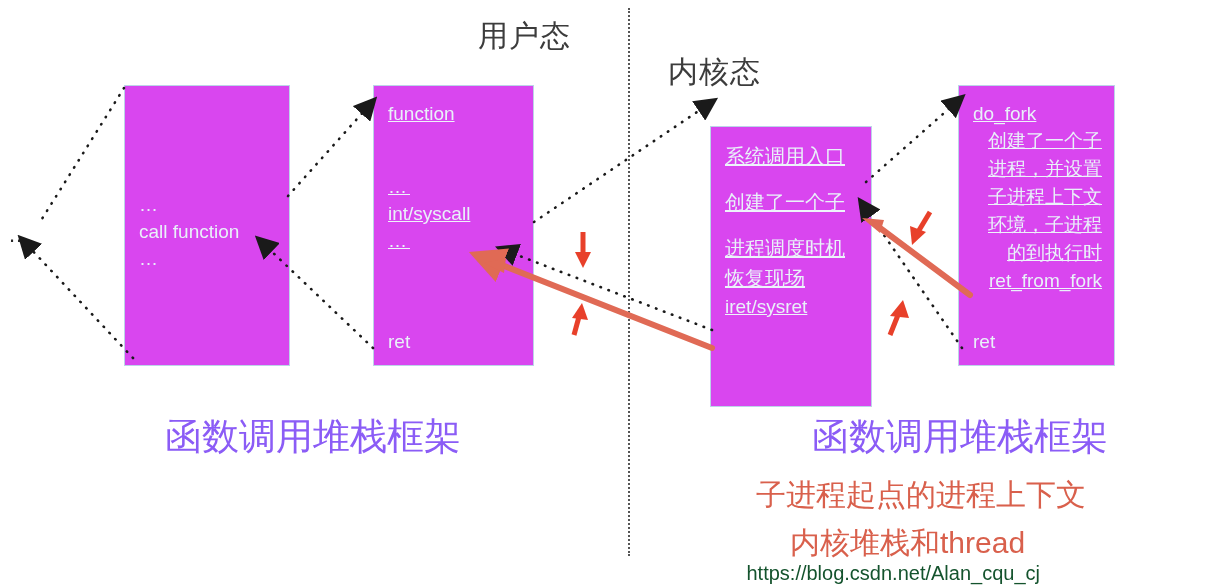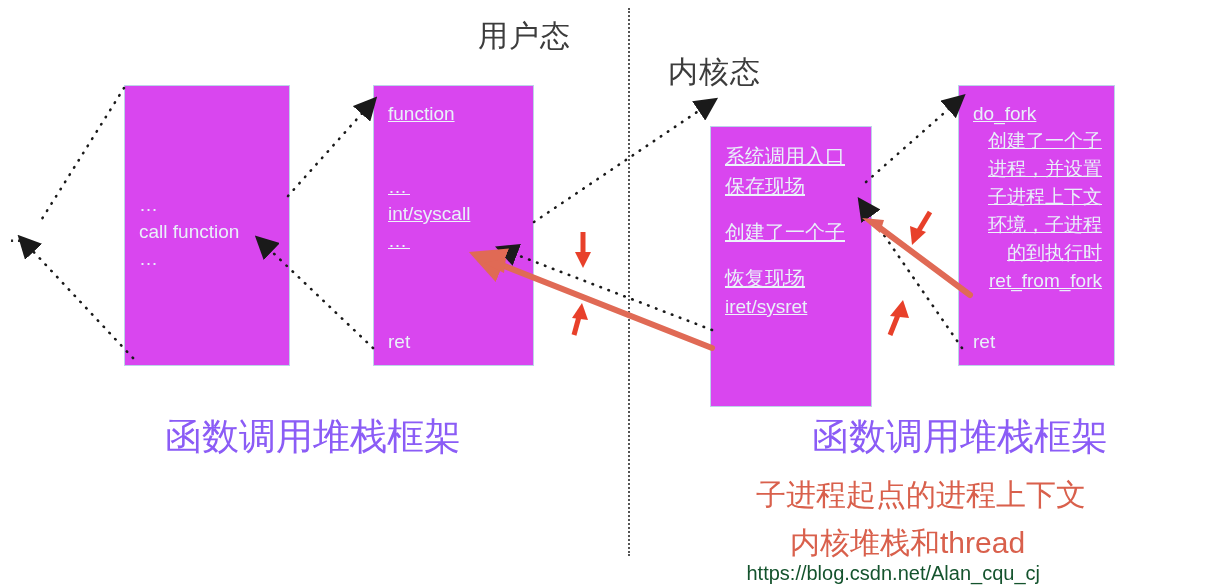--- a/index.html
+++ b/index.html
@@ -123,24 +123,24 @@
     <div class="spacer"></div>
     <div class="spacer-sm"></div>
     <div class="line ell">…</div>
     <div class="line">int/syscall</div>
     <div class="line ell">…</div>
     <div class="bottom">ret</div>
   </div>
 
   <div class="stack-box" id="box-kernel-syscall">
     <div class="line cjk">系统调用入口</div>
-    <div class="line cjk">保存现场</div>
     <div class="spacer-sm"></div>
     <div class="line cjk">创建了一个子</div>
     <div class="spacer-sm"></div>
+    <div class="line cjk">进程调度时机</div>
     <div class="line cjk">恢复现场</div>
     <div class="line">iret/sysret</div>
   </div>
 
   <div class="stack-box" id="box-kernel-dofork">
     <div class="line">do_fork</div>
     <div class="indent">
       <div class="para">创建了一个子</div>
       <div class="para">进程，并设置</div>
       <div class="para">子进程上下文</div>

